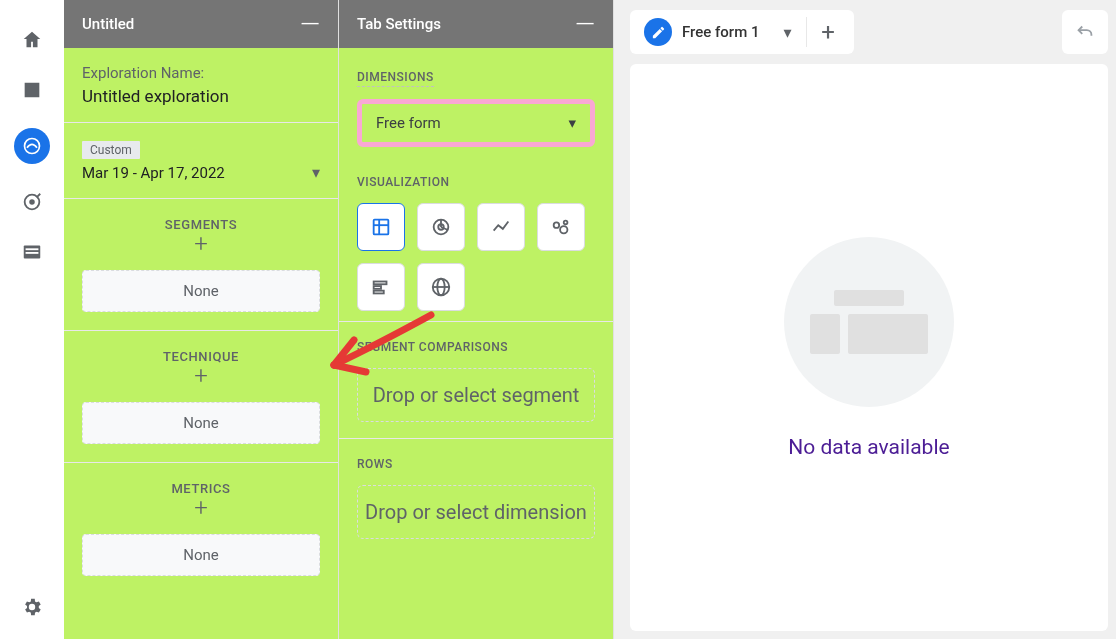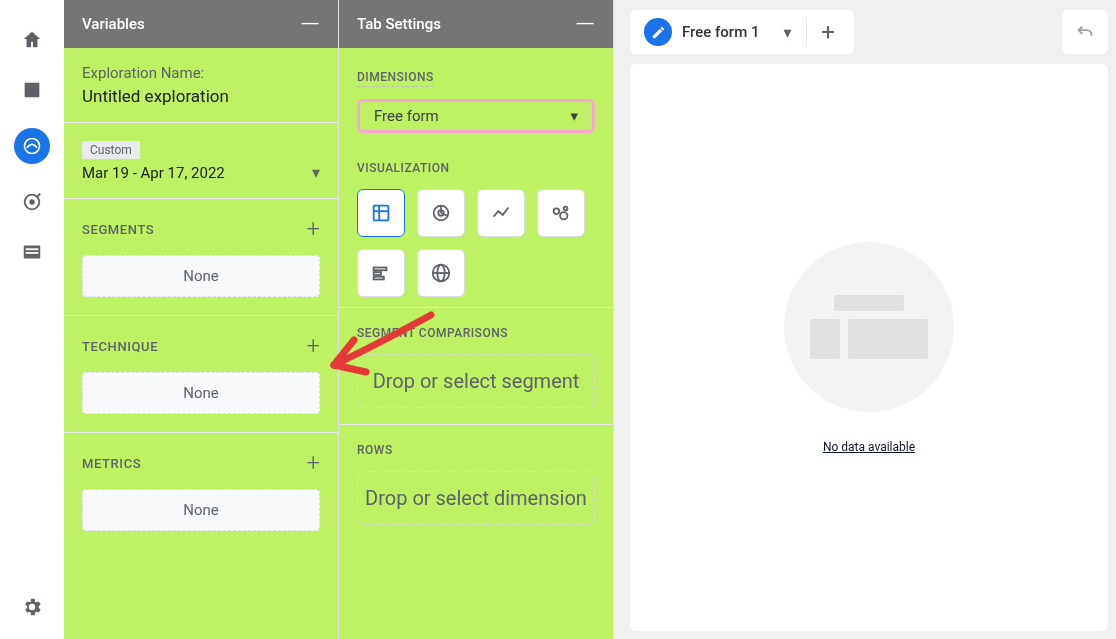--- a/index.html
+++ b/index.html
@@ -19,31 +19,31 @@
     
     
     .var-block { border-bottom: 1px solid #e8e8e8; padding: 16px 18px; }
     .var-block .label { color: #5f6368; font-size: 15px; margin-bottom: 4px; }
     .var-block .value { color: #202124; font-size: 17px; }
     .date-chip { display: inline-block; background: #e8eaed; color: #5f6368; font-size: 12px; padding: 2px 8px; border-radius: 1px; margin-bottom: 4px; }
     .date-row { display: flex; align-items: center; justify-content: space-between; }
     .date-row .dr { color: #202124; font-size: 15px; }
     .caret-down { color: #5f6368; }
     
-    .section-head { display: flex; align-items: center; justify-content: space-between; padding: 18px 18px 0 18px; }
+    .section-head { display: flex; align-items: center; justify-content: space-between; padding: 18px 18px 0 18px; flex-direction: column; }
     .section-head .ttl { font-size: 13px; letter-spacing: 0.6px; color: #5f6368; font-weight: 500; }
     .section-head .plus { font-size: 24px; color: #5f6368; cursor: pointer; line-height: 1; font-weight: 300; }
     .none-box { margin: 14px 18px 18px 18px; border: 1px dashed #dadce0; background: #f8f9fa; text-align: center; padding: 11px 0; color: #5f6368; font-size: 15px; border-radius: 4px; }
     .sec-wrap { border-bottom: 1px solid #e8e8e8; }
     
     
     .ts-block { padding: 18px 18px 10px 18px; }
     .sub-label { font-size: 12px; letter-spacing: 0.5px; color: #5f6368; font-weight: 500; border-bottom: 1px dashed #c0c0c0; display: inline-block; padding-bottom: 2px; margin-bottom: 12px; }
     .sub-label-plain { font-size: 12px; letter-spacing: 0.5px; color: #5f6368; font-weight: 500; margin-bottom: 14px; }
-    .select-box { border: 3px solid #f9a8d4; border-radius: 6px; height: 34px; display: flex; align-items: center; justify-content: space-between; padding: 0 14px; color: #3c4043; font-size: 15px; cursor: pointer; }
+    .select-box { border: 5px solid #f9a8d4; border-radius: 6px; height: 48px; display: flex; align-items: center; justify-content: space-between; padding: 0 14px; color: #3c4043; font-size: 15px; cursor: pointer; }
     .viz-grid { display: flex; flex-wrap: wrap; gap: 12px; }
     .viz-btn { width: 48px; height: 48px; border: 1px solid #dadce0; border-radius: 6px; display: flex; align-items: center; justify-content: center; color: #5f6368; cursor: pointer; background: #fff; }
     .viz-btn.active { border-color: #1a73e8; color: #1a73e8; }
     .viz-btn svg { width: 22px; height: 22px; fill: none; stroke: currentColor; stroke-width: 2; }
     .drop-box { border: 1px dashed #dadce0; border-radius: 6px; text-align: center; padding: 14px 0; color: #5f6368; font-size: 20px; margin-bottom: 6px; cursor: pointer; }
     .ts-section { padding: 18px 18px 10px 18px; border-top: 1px solid #e8e8e8; }
     .row-field { display: flex; align-items: center; justify-content: space-between; padding-top: 12px; }
     .row-field .rl { color: #5f6368; font-size: 14px; }
     .row-field .rv { color: #202124; font-size: 15px; border-bottom: 1px dashed #c0c0c0; min-width: 100px; text-align: center; padding-bottom: 2px;}
     
@@ -56,21 +56,21 @@
     .tab-chip .tname { font-size: 15px; color: #333; font-weight: 500; }
     .tab-caret { color: #5f6368; padding: 0 14px; cursor: pointer; }
     .tab-add { width: 44px; display: flex; align-items: center; justify-content: center; color: #5f6368; font-size: 24px; cursor: pointer; border-left: 1px solid #e8e8e8; height: 70%; }
     .undo-btn { color: #9aa0a6; padding: 0 12px; cursor: pointer; background: #fff; height: 44px; display: flex; align-items: center; border-radius: 6px;}
     .canvas-body { flex: 1; background: #fff; margin-top: 10px; border-radius: 6px; display: flex; flex-direction: column; align-items: center; justify-content: center; color: #5f6368; }
     .placeholder-shape { width: 170px; height: 170px; border-radius: 50%; background: #f1f3f4; display: flex; flex-direction: column; align-items: center; justify-content: center; gap: 8px; padding: 30px; margin-bottom: 28px;}
     .ph-bar-top { width: 70px; height: 16px; background: #e0e0e0; border-radius: 2px; }
     .ph-row { display: flex; gap: 8px; }
     .ph-sq { width: 30px; height: 40px; background: #e0e0e0; border-radius: 2px; }
     .ph-rec { width: 80px; height: 40px; background: #e0e0e0; border-radius: 2px; }
-    .nodata { font-size: 12px; color: #0f172a; text-decoration: underline; }
+    .nodata { font-size: 21px; color: #4c1d95; }
     
     
     .arrow-anno { position: absolute; left: 316px; top: 300px; pointer-events: none; z-index: 50; }
     .arrow-anno svg { overflow: visible; }
   </style>
 </head>
 <body>
 
 <div class="nav-rail">
   <div class="nav-icon">
@@ -105,21 +105,21 @@
   </div>
   <div class="nav-icon nav-settings">
     <svg viewBox="0 0 24 24">
         <path d="M19.4 13a7.5 7.5 0 000-2l2.1-1.6-2-3.5-2.5 1a7.5 7.5 0 00-1.7-1L15 3h-4l-.3 2.9a7.5 7.5 0 00-1.7 1l-2.5-1-2 3.5L6.6 11a7.5 7.5 0 000 2l-2.1 1.6 2 3.5 2.5-1a7.5 7.5 0 001.7 1L11 21h4l.3-2.9a7.5 7.5 0 001.7-1l2.5 1 2-3.5zM12 15.5A3.5 3.5 0 1115.5 12 3.5 3.5 0 0112 15.5z"></path>
       </svg>
   </div>
 </div>
 
 <div class="panel-col">
   <div class="panel-header">
-    <span>Variables</span>
+    <span>Untitled</span>
     <span class="minus">—</span>
   </div>
   <div class="panel-body">
     <div class="var-block">
       <div class="label">Exploration Name:</div>
       <div class="value">Untitled exploration</div>
     </div>
     <div class="var-block">
       <span class="date-chip">Custom</span>
       <div class="date-row">

